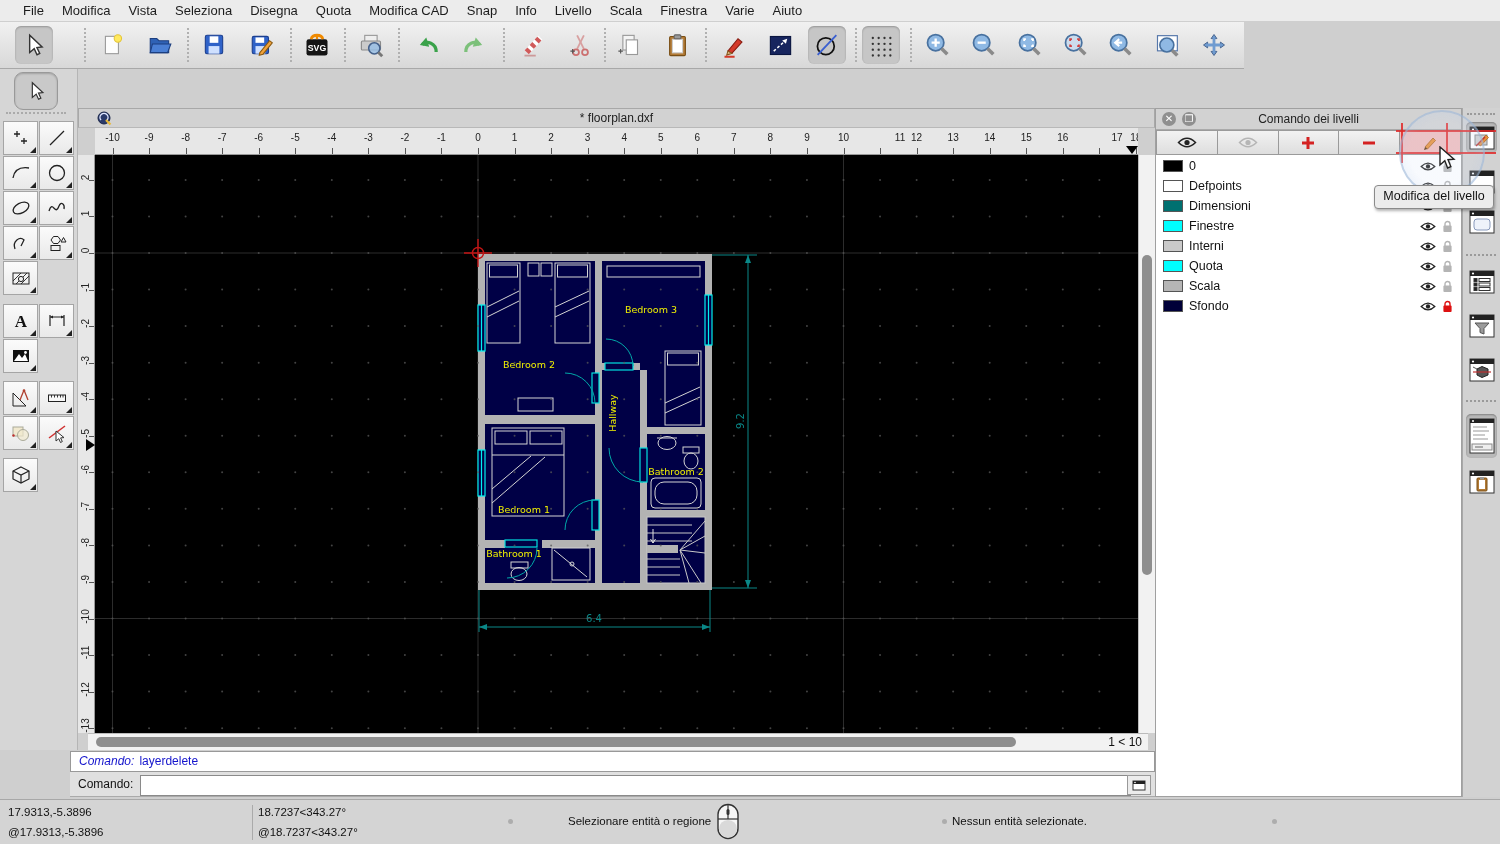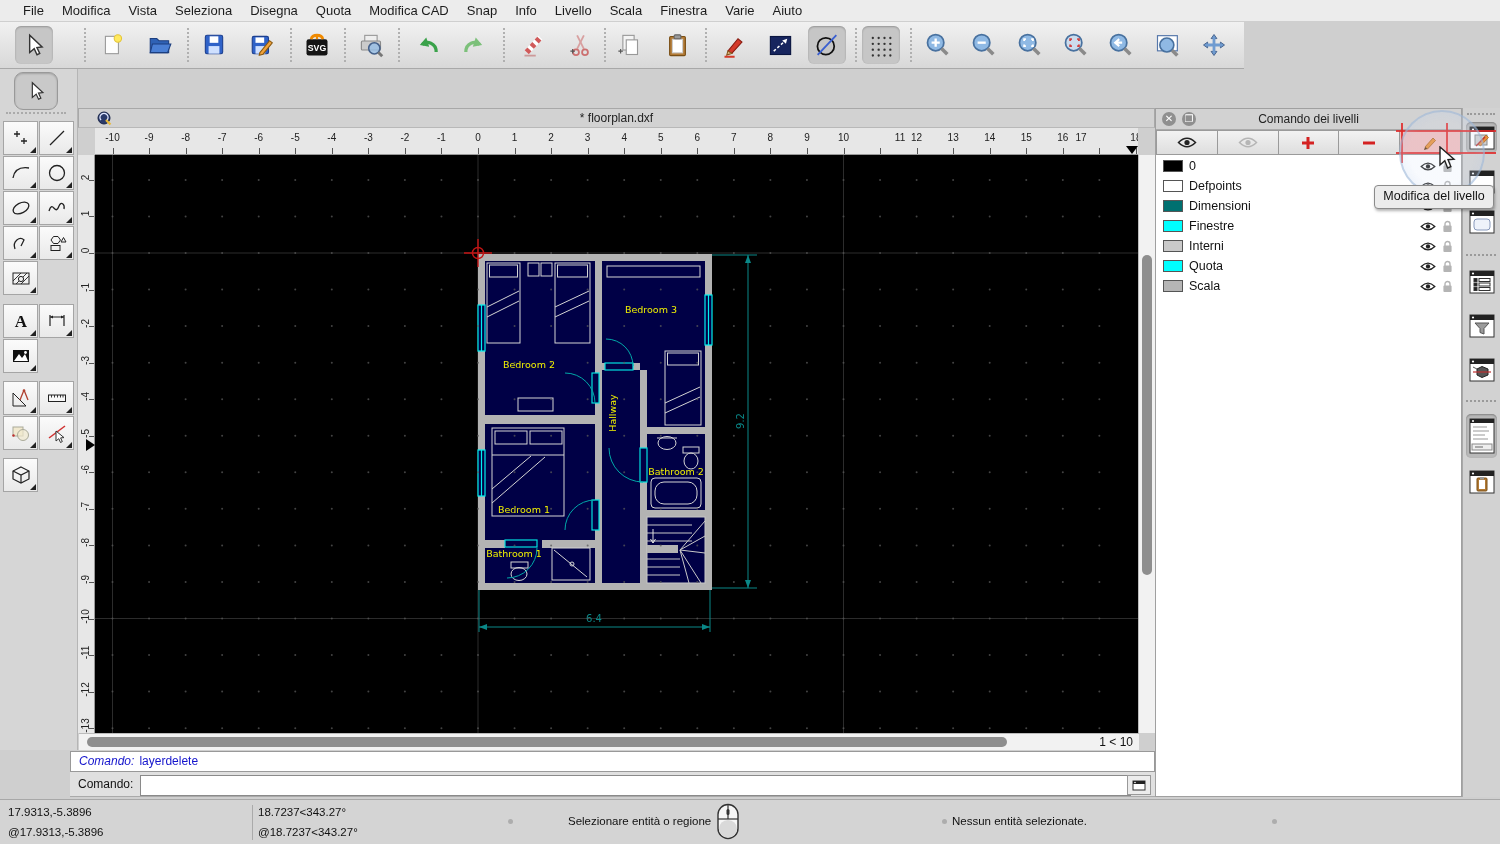--- a/index.html
+++ b/index.html
@@ -42,21 +42,21 @@
   .hr-tick{position:absolute;bottom:0;width:1px;height:6px;background:#555;}
   #vruler{left:78px;top:155px;width:17px;height:578px;background:#e7e7e7;
           border-right:1px solid #999;box-sizing:border-box;overflow:hidden;}
   .vr-num{position:absolute;left:-1px;width:16px;font-size:10px;color:#222;
           transform:rotate(-90deg);text-align:center;}
   .vr-tick{position:absolute;right:0;height:1px;width:5px;background:#555;}
   #canvas{left:95px;top:155px;width:1043px;height:578px;background:#000;}
   #vscroll{left:1138px;top:155px;width:17px;height:578px;background:#f2f2f2;
            border-left:1px solid #bbb;box-sizing:border-box;}
   #vthumb{position:absolute;left:3px;top:100px;width:10px;height:320px;background:#8e8e8e;border-radius:5px;}
-  #hscroll{left:79px;top:733px;width:1060px;height:17px;background:#f2f2f2;
+  #hscroll{left:88px;top:733px;width:1060px;height:17px;background:#f2f2f2;
            border-top:1px solid #bbb;box-sizing:border-box;}
   #hthumb{position:absolute;left:8px;top:3px;width:920px;height:10px;background:#8e8e8e;border-radius:5px;}
   #scale-label{position:absolute;right:6px;top:1px;font-size:12px;color:#111;}
   .marker-right{position:absolute;left:86px;top:439px;width:0;height:0;
      border-top:6px solid transparent;border-bottom:6px solid transparent;border-left:9px solid #000;z-index:6;}
   .marker-down{position:absolute;left:1126px;top:146px;width:0;height:0;
      border-left:6px solid transparent;border-right:6px solid transparent;border-top:8px solid #000;z-index:6;}
   
   #cmd-history{left:70px;top:751px;width:1085px;height:21px;background:#fff;
                border:1px solid #999;box-sizing:border-box;font-size:12px;padding:2px 0 0 8px;}
@@ -493,21 +493,21 @@
     <div class="hr-num" style="left: 821.6px;">12</div>
     <div class="hr-tick" style="left: 821.6px;"></div>
     <div class="hr-num" style="left: 858.15px;">13</div>
     <div class="hr-tick" style="left: 858.15px;"></div>
     <div class="hr-num" style="left: 894.7px;">14</div>
     <div class="hr-tick" style="left: 894.7px;"></div>
     <div class="hr-num" style="left: 931.25px;">15</div>
     <div class="hr-tick" style="left: 931.25px;"></div>
     <div class="hr-num" style="left: 967.8px;">16</div>
     <div class="hr-tick" style="left: 967.8px;"></div>
-    <div class="hr-num" style="left: 986px;">17</div>
+    <div class="hr-num" style="left: 1022px;">17</div>
     <div class="hr-tick" style="left: 1004.35px;"></div>
     <div class="hr-num" style="left: 1040.9px;">18</div>
     <div class="hr-tick" style="left: 1040.9px;"></div>
   </div>
 <div id="vruler" class="abs">
     <div class="vr-num" style="top: 16.9px;">2</div>
     <div class="vr-tick" style="top: 24.9px;"></div>
     <div class="vr-num" style="top: 53.45px;">1</div>
     <div class="vr-tick" style="top: 61.45px;"></div>
     <div class="vr-num" style="top: 90px;">0</div>
@@ -1285,20 +1285,34 @@
           <svg width="16" height="11" viewBox="0 0 20 13">
             <path d="M1.5 6.5 Q10 -2 18.5 6.5 Q10 15 1.5 6.5 Z" fill="none" stroke="#222" stroke-width="1.6"></path>
             <circle cx="10" cy="6.5" r="2.7" fill="#222"></circle>
           </svg>
           <svg width="11" height="13" viewBox="0 0 11 13">
             <path d="M3 6 V4 A2.5 2.5 0 0 1 8 4 V6" fill="none" stroke="#b4b4b4" stroke-width="1.4"></path>
             <rect x="1.4" y="5.5" width="8.2" height="6.5" rx="1" fill="#b4b4b4"></rect>
           </svg>
         </span>
       </div>
+      <div class="layer-row">
+        <span class="swatch" style="background: rgb(0, 0, 56);"></span>
+        <span class="layer-name">Sfondo</span>
+        <span class="row-icons">
+          <svg width="16" height="11" viewBox="0 0 20 13">
+            <path d="M1.5 6.5 Q10 -2 18.5 6.5 Q10 15 1.5 6.5 Z" fill="none" stroke="#222" stroke-width="1.6"></path>
+            <circle cx="10" cy="6.5" r="2.7" fill="#222"></circle>
+          </svg>
+          <svg width="11" height="13" viewBox="0 0 11 13">
+            <path d="M3 6 V4 A2.5 2.5 0 0 1 8 4 V6" fill="none" stroke="#dd1111" stroke-width="1.4"></path>
+            <rect x="1.4" y="5.5" width="8.2" height="6.5" rx="1" fill="#dd1111"></rect>
+          </svg>
+        </span>
+      </div>
     </div>
 </div>
 
 <div class="redline" style="left:1396px;top:130px;width:100px;height:2px"></div>
 <div class="redline" style="left:1396px;top:152px;width:100px;height:2px"></div>
 <div class="redline" style="left:1401px;top:123px;width:2px;height:40px"></div>
 <div class="redline" style="left:1446px;top:123px;width:2px;height:40px"></div>
 
 <div id="magnify" class="abs"></div>
 <div id="tooltip" class="abs">Modifica del livello</div>

